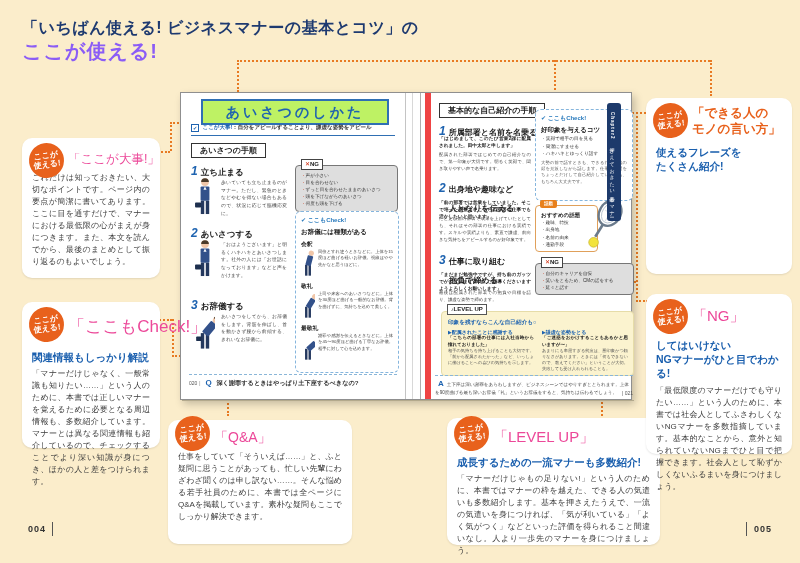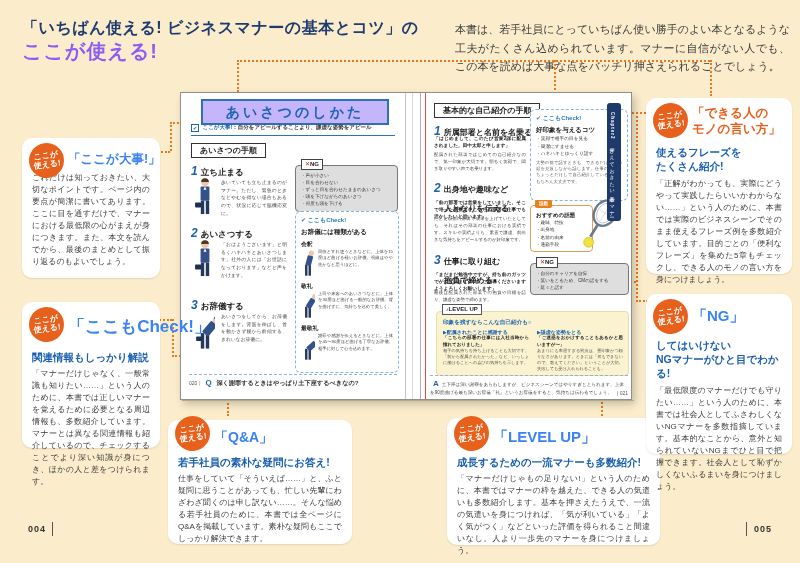--- a/index.html
+++ b/index.html
@@ -14,33 +14,33 @@
   
   .dotH{position:absolute;border-top:2px dotted #e87a22;}
   .dotV{position:absolute;border-left:2px dotted #e87a22;}
   .cdot{position:absolute;width:8px;height:8px;border-radius:50%;background:#e8611c;}
 
   
   .card{position:absolute;background:#fff;border-radius:10px;box-shadow:0 1px 2px rgba(0,0,0,.10);}
   .badge{position:absolute;left:7px;top:5px;width:35px;height:35px;border-radius:50%;background:#e8611c;color:#fff;transform:rotate(-8deg);text-align:center;font-weight:bold;}
   .badge span{display:block;font-size:8px;line-height:1.15;}
   .badge span:first-child{margin-top:8px;}
-  .card-h{margin:13px 6px 0 46px;color:#3b82f6;font-weight:bold;font-size:12.5px;white-space:nowrap;}
+  .card-h{margin:13px 6px 0 46px;color:#ec4899;font-weight:normal;font-size:12.5px;white-space:nowrap;}
   .card-h2{margin:8px 6px 0 46px;color:#e8611c;font-weight:bold;font-size:12.5px;line-height:1.25;white-space:nowrap;}
   .card-sub{margin:12px 10px 0 10px;color:#1a5fae;font-weight:bold;font-size:10.5px;line-height:1.35;}
   .card-body{margin:4px 10px 8px 10px;color:#3c3c3c;font-size:8px;line-height:1.5;text-align:justify;}
 
   
   .spread{position:absolute;left:180px;top:92px;width:450px;height:306px;background:#fff;border:1px solid #8f8f8f;box-shadow:3px 4px 8px rgba(0,0,0,.22);}
   .pageL{position:absolute;left:0;top:0;width:224px;height:100%;border-right:1px solid #c4c4c4;}
-  .pageR{position:absolute;left:244px;top:0;width:206px;height:100%;border-left:1px solid #ef4444;}
+  .pageR{position:absolute;left:244px;top:0;width:206px;height:100%;border-left:6px solid #ef4444;}
   .spineA{position:absolute;left:231px;top:0;height:100%;border-left:1px solid #d8d8d8;}
   .spineB{position:absolute;left:239px;top:0;height:100%;border-left:1px solid #aeaeae;}
 
-  .ltitle{position:absolute;left:20px;top:6px;width:184px;height:22px;line-height:22px;border:2px solid #2f6fb3;color:#1e63b0;font-size:14px;font-weight:bold;text-align:center;letter-spacing:3px;background:#c4b5fd;}
+  .ltitle{position:absolute;left:20px;top:6px;width:184px;height:22px;line-height:22px;border:2px solid #2f6fb3;color:#1e63b0;font-size:14px;font-weight:bold;text-align:center;letter-spacing:3px;background:#bef264;}
   .lpoint{position:absolute;left:10px;top:31px;width:204px;font-size:5.5px;font-weight:bold;color:#333;border-bottom:1.5px solid #2f6fb3;padding-bottom:3px;}
   .bluechk{display:inline-block;width:6px;height:6px;border:1px solid #1e63b0;color:#1e63b0;font-size:5px;line-height:6px;text-align:center;margin-right:2px;vertical-align:middle;}
   .plabel{color:#1e63b0;}
   .seclabel{position:absolute;border:1px solid #333;font-weight:bold;font-size:8px;padding:1px 8px;background:#fff;color:#222;}
   .stepno{color:#1e63b0;font-weight:bold;font-style:italic;font-size:12px;margin-right:3px;}
   .steptitle{font-weight:bold;font-size:8.5px;color:#222;}
   .steprow{position:absolute;white-space:nowrap;}
   .tinybody{position:absolute;font-size:4.8px;color:#444;line-height:1.6;text-align:justify;}
   .tinyquote{position:absolute;font-size:4.7px;font-weight:bold;color:#222;line-height:1.5;text-align:justify;}
 
@@ -87,21 +87,20 @@
   .pn-bar{position:absolute;width:1px;height:14px;background:#555;}
   .pn{position:absolute;font-size:9px;font-weight:bold;color:#333;letter-spacing:1px;}
 </style>
 </head>
 <body>
 
 <div class="canvas">
 
   <div class="tl-quote">「いちばん使える! ビジネスマナーの基本とコツ」の</div>
   <div class="tl-main">ここが使える!</div>
-  <div class="tr-intro">本書は、若手社員にとっていちばん使い勝手のよい本となるような工夫がたくさん込められています。マナーに自信がない人でも、この本を読めば大事な点をバッチリ押さえられることでしょう。</div>
 
   <div class="dotH" style="left:237px;top:60px;width:473px;"></div>
   <div class="dotV" style="left:237px;top:60px;height:32px;"></div>
   <div class="dotV" style="left:554px;top:60px;height:78px;"></div>
   <div class="dotV" style="left:710px;top:60px;height:36px;"></div>
   <div class="dotH" style="left:628px;top:112px;width:18px;"></div>
   <div class="dotV" style="left:636px;top:112px;height:190px;"></div>
   <div class="dotH" style="left:636px;top:300px;width:12px;"></div>
   <div class="dotH" style="left:614px;top:281px;width:22px;"></div>
   <div class="dotH" style="left:150px;top:151px;width:20px;"></div>
@@ -342,42 +341,40 @@
     <div class="card-sub">関連情報もしっかり解説</div>
     <div class="card-body">「マナーだけじゃなく、一般常識も知りたい……」という人のために、本書では正しいマナーを覚えるために必要となる周辺情報も、多数紹介しています。マナーとは異なる関連情報も紹介しているので、チェックすることでより深い知識が身につき、ほかの人と差をつけられます。</div>
   </div>
 
   <div class="card" style="left:168px;top:420px;width:184px;height:124px;">
     <div class="badge" style="top:-4px;">
         <span>ここが</span>
         <span>使える!</span>
       </div>
     <div class="card-h" style="margin-top:9px;font-size:14px;">「Q&amp;A」</div>
-    <div class="card-sub" style="margin-top:8px;">若手社員の素朴な疑問にお答え!</div>
     <div class="card-body">仕事をしていて「そういえば……」と、ふと疑問に思うことがあっても、忙しい先輩にわざわざ聞くのは申し訳ない……。そんな悩める若手社員のために、本書では全ページにQ&amp;Aを掲載しています。素朴な疑問もここでしっかり解決できます。</div>
   </div>
 
   <div class="card" style="left:447px;top:418px;width:213px;height:127px;">
     <div class="badge" style="top:-2px;">
         <span>ここが</span>
         <span>使える!</span>
       </div>
     <div class="card-h" style="margin-top:10px;font-size:15px;">「LEVEL UP」</div>
     <div class="card-sub" style="margin-top:8px;">成長するための一流マナーも多数紹介!</div>
     <div class="card-body">「マナーだけじゃもの足りない!」という人のために、本書ではマナーの枠を越えた、できる人の気遣いも多数紹介します。基本を押さえたうえで、一流の気遣いを身につければ、「気が利いている」「よく気がつく」などといった評価を得られること間違いなし。人より一歩先のマナーを身につけましょう。</div>
   </div>
 
   <div class="card" style="left:646px;top:98px;width:146px;height:176px;">
     <div class="badge">
         <span>ここが</span>
         <span>使える!</span>
       </div>
     <div class="card-h2"><span>「できる人の</span><br><span>モノの言い方」</span></div>
     <div class="card-sub" style="margin-top:8px;"><span>使えるフレーズを</span><br><span>たくさん紹介!</span></div>
-    <div class="card-body">「正解がわかっても、実際にどうやって実践したらいいかわからない……」という人のために、本書では実際のビジネスシーンでそのまま使えるフレーズ例を多数紹介しています。目的ごとの「便利なフレーズ」を集めた5章もチェックし、できる人のモノの言い方を身につけましょう。</div>
   </div>
 
   <div class="card" style="left:646px;top:294px;width:146px;height:160px;">
     <div class="badge">
         <span>ここが</span>
         <span>使える!</span>
       </div>
     <div class="card-h" style="font-size:15px;">「NG」</div>
     <div class="card-sub"><span>してはいけない</span><br><span>NGマナーがひと目でわかる!</span></div>
     <div class="card-body">「最低限度のマナーだけでも守りたい……」という人のために、本書では社会人としてふさわしくないNGマナーを多数指摘しています。基本的なことから、意外と知られていないNGまでひと目で把握できます。社会人として恥ずかしくないふるまいを身につけましょう。</div>

